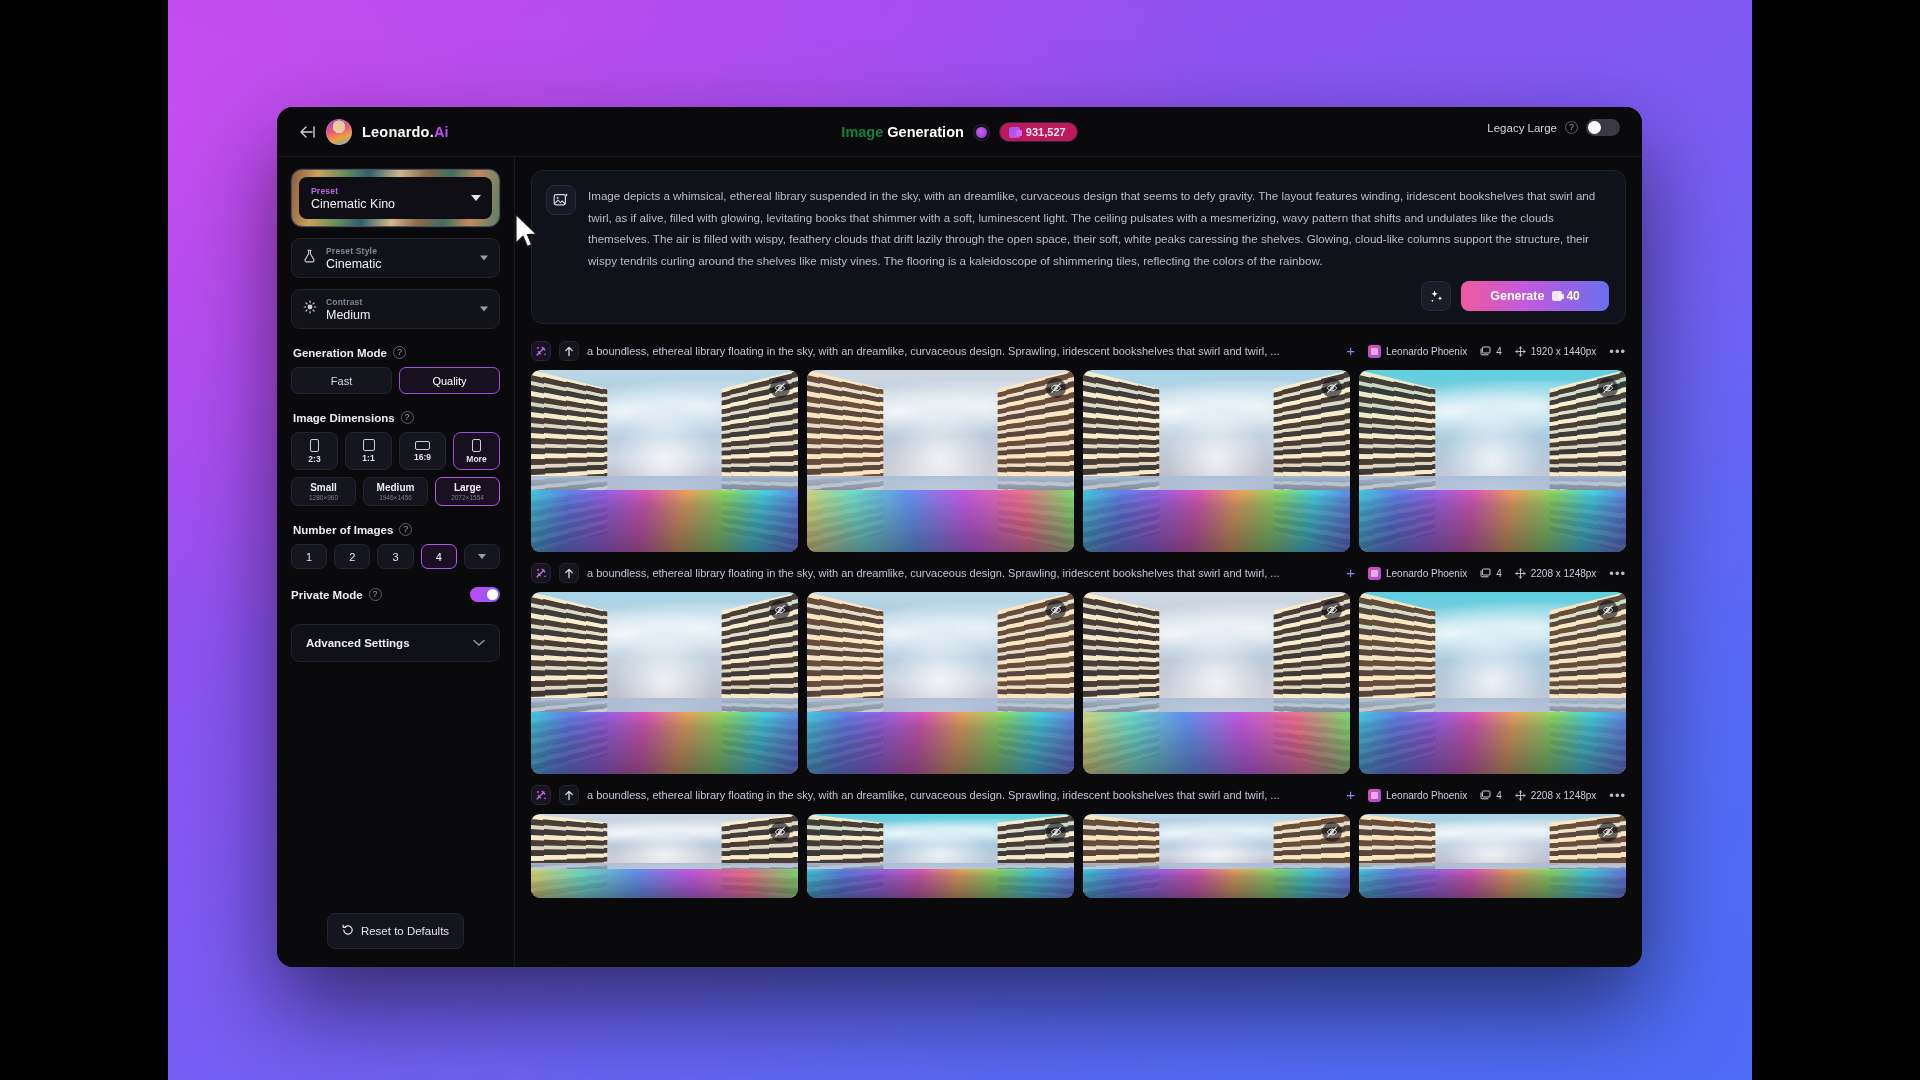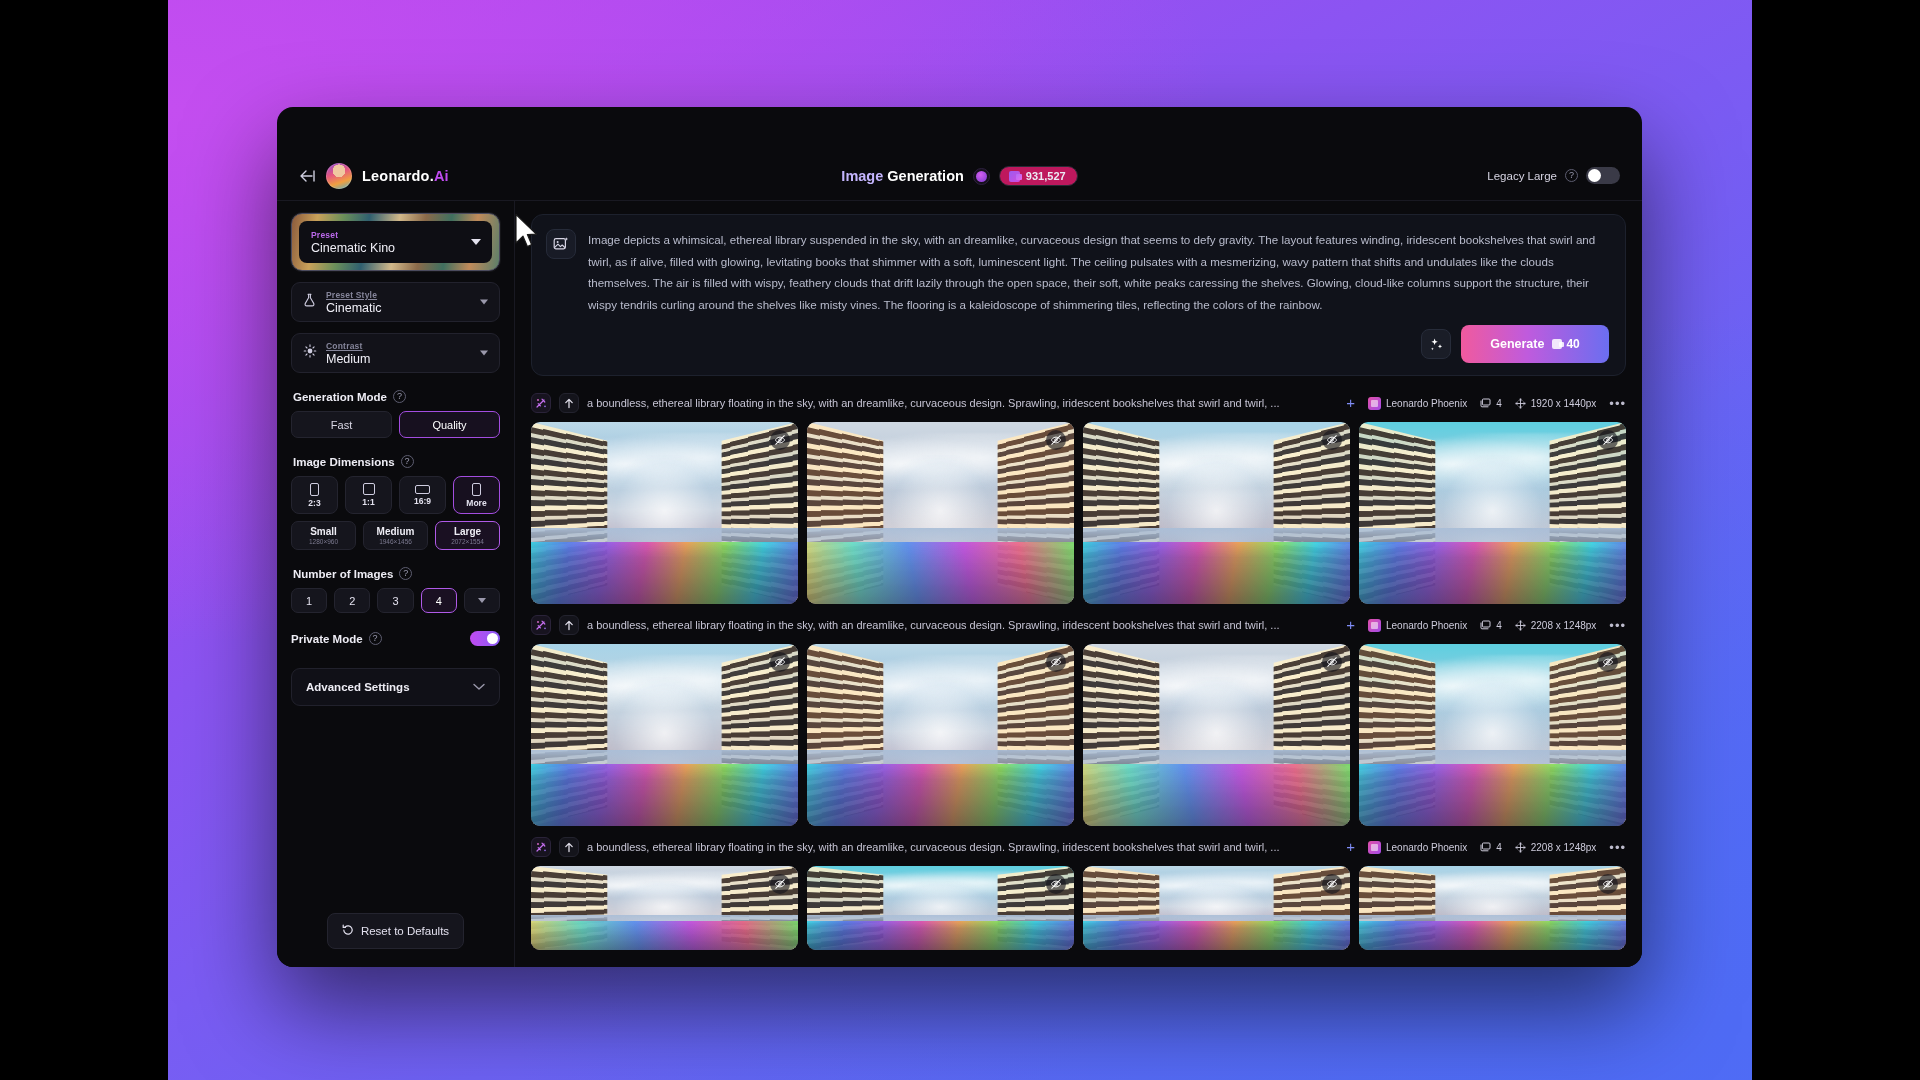--- a/index.html
+++ b/index.html
@@ -28,25 +28,24 @@
     position: absolute; left: 277px; top: 107px; width: 1365px; height: 860px;
     background: #0a0a0d;
     border-radius: 16px;
     box-shadow: 0 40px 90px rgba(0,0,0,.55);
     overflow: hidden;
     display: flex; flex-direction: column;
   }
 
   
   .topbar {
-    height: 50px; min-height: 50px; display: flex; align-items: center;
+    height: 50px; min-height: 50px; display: flex; align-items: flex-start;
     padding: 12px 22px; background: #0a0a0d;
     border-bottom: 1px solid #191922;
     position: relative;
-    margin-top: 44px;
   }
   .tb-left { display: flex; align-items: center; gap: 10px; width: 238px; }
   .back-arrow { color: #cfcfe0; font-size: 15px; letter-spacing: -1px; cursor: pointer;
     display: flex; align-items: center; }
   .avatar {
     width: 26px; height: 26px; border-radius: 50%;
     background:
       radial-gradient(circle at 50% 30%, #f0c8a0 0 28%, rgba(0,0,0,0) 29%),
       linear-gradient(160deg, #8a4ad0, #e6567f 40%, #f0a040 70%, #4ab0d0);
     box-shadow: inset 0 0 0 1px rgba(255,255,255,.18);
@@ -55,21 +54,21 @@
   .brand { font-size: 14.5px; font-weight: 700; color: #ffffff; letter-spacing:.2px; }
   .brand .ai { color: #c04bf0; }
 
   .tb-center {
     position: absolute; left: 0; right: 0; top: 0; height: 50px;
     display: flex; align-items: center; justify-content: center; gap: 9px;
     pointer-events: none;
   }
   .tb-center > * { pointer-events: auto; }
   .page-title { font-size: 14.5px; font-weight: 600; color: #fff; }
-  .page-title .accent { color: #c4b5fd; }
+  .page-title .accent { color: #15803d; }
   .help-dot {
     width: 17px; height: 17px; border-radius: 50%;
     background: #16101c; border: 1px solid #2e2140;
     display:flex; align-items:center; justify-content:center;
   }
   .help-dot i {
     width: 11px; height: 11px; border-radius: 50%;
     background: radial-gradient(circle at 40% 35%, #d45ef0, #7a3ad0);
     display:block;
   }
@@ -116,21 +115,21 @@
         #d2b88a 50%, #8b6a4a 62%, #3f6f5f 74%, #c08a5a 86%, #5a7f6a 100%);
     box-shadow: 0 0 0 1px rgba(255,255,255,.05);
   }
   .preset-inner {
     position: absolute; left: 7px; right: 7px; top: 7px; bottom: 7px;
     background: #0e0e14; border-radius: 8px;
     display: flex; flex-direction: column; justify-content: center;
     padding: 0 12px;
   }
   .fld-label { font-size: 8.5px; color: #b968e8; font-weight: 600; letter-spacing: .2px; }
-  .fld-label.grey { color: #85859a; text-decoration: underline; }
+  .fld-label.grey { color: #85859a; }
   .fld-value { font-size: 12.5px; color: #f0eff7; margin-top: 1px; }
   .caret {
     position: absolute; right: 11px; top: 50%; transform: translateY(-50%);
     width: 0; height: 0; border-left: 5px solid transparent; border-right: 5px solid transparent;
     border-top: 6px solid #e3e1ee;
   }
   .caret.thin { border-top-color: #9a98ab; border-left-width:4px;border-right-width:4px;border-top-width:5px;}
 
   .field-row {
     margin-top: 11px; height: 40px; border-radius: 9px; background: #121219;
@@ -225,21 +224,21 @@
   .prompt-body { flex:1; min-width:0; }
   .prompt-text {
     font-size: 11.6px; line-height: 21.5px; color: #b9bccd; text-align: left;
   }
   .prompt-actions { display:flex; align-items:center; justify-content:flex-end; gap:10px; margin-top: 10px; }
   .magic-btn {
     width: 30px; height: 30px; border-radius: 8px; background:#1a1d27; border:1px solid #272c3a;
     display:flex; align-items:center; justify-content:center; cursor:pointer; color:#fff;
   }
   .generate-btn {
-    height: 38px; min-width: 148px; border-radius: 8px; cursor:pointer;
+    height: 30px; min-width: 148px; border-radius: 8px; cursor:pointer;
     background: linear-gradient(90deg, #f05a9e 0%, #bf5bdd 45%, #6b6ef0 100%);
     display:flex; align-items:center; justify-content:center; gap: 8px;
     color:#fff; font-size: 12.5px; font-weight: 600;
     padding: 0 16px;
   }
   .gen-cost { display:flex; align-items:center; gap:4px; font-size:12px; font-weight:700; }
   .gen-coin { width:10px;height:10px;border-radius:2px;background:rgba(255,255,255,.85); position:relative;}
   .gen-coin::after{content:"";position:absolute;right:-2px;top:3px;width:5px;height:5px;border-radius:1px;background:rgba(255,255,255,.85);}
 
   

